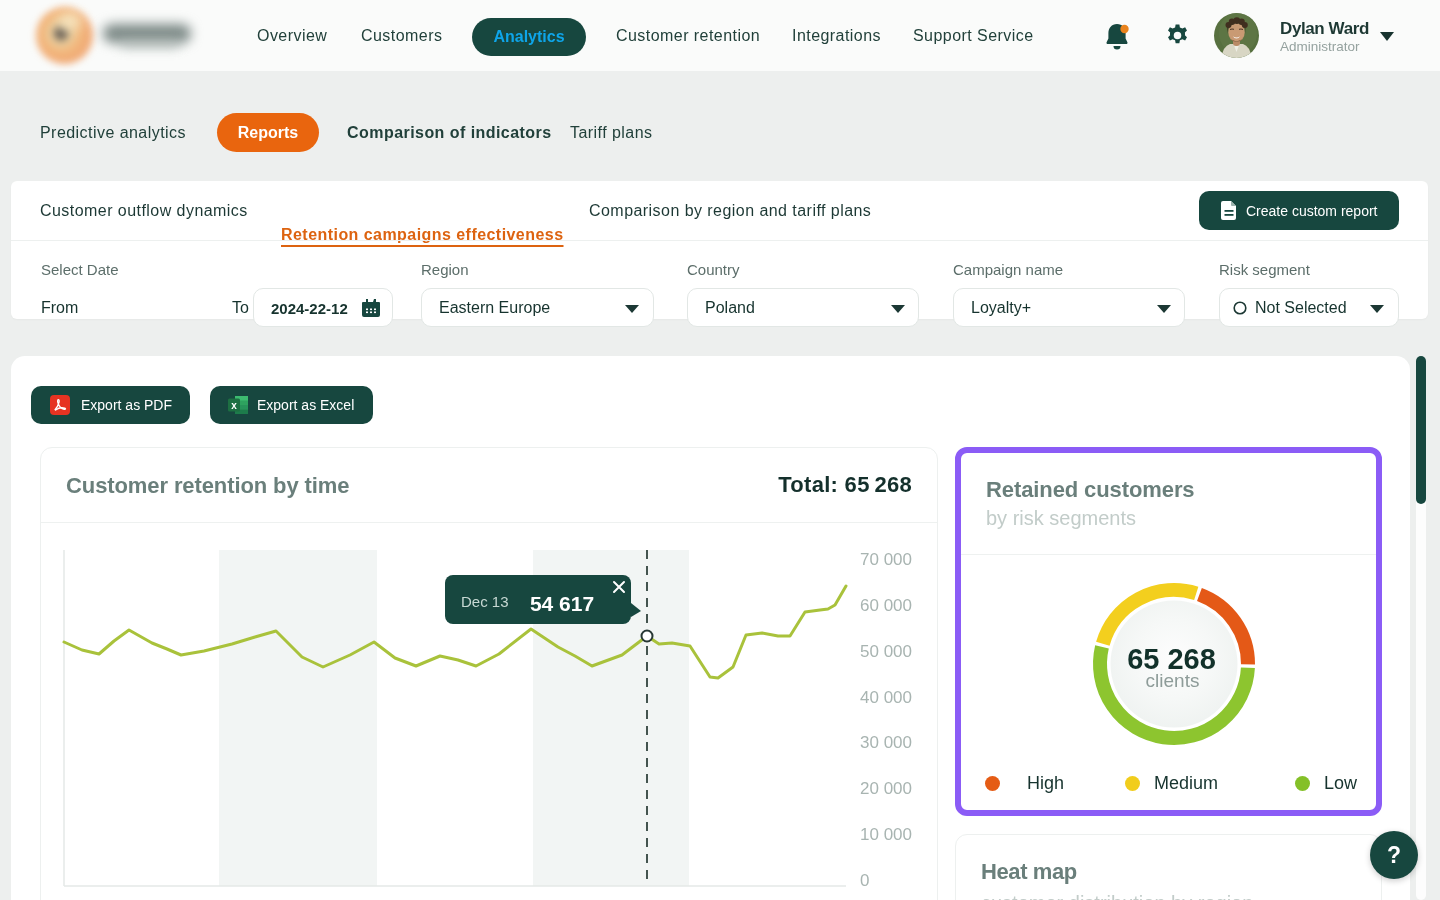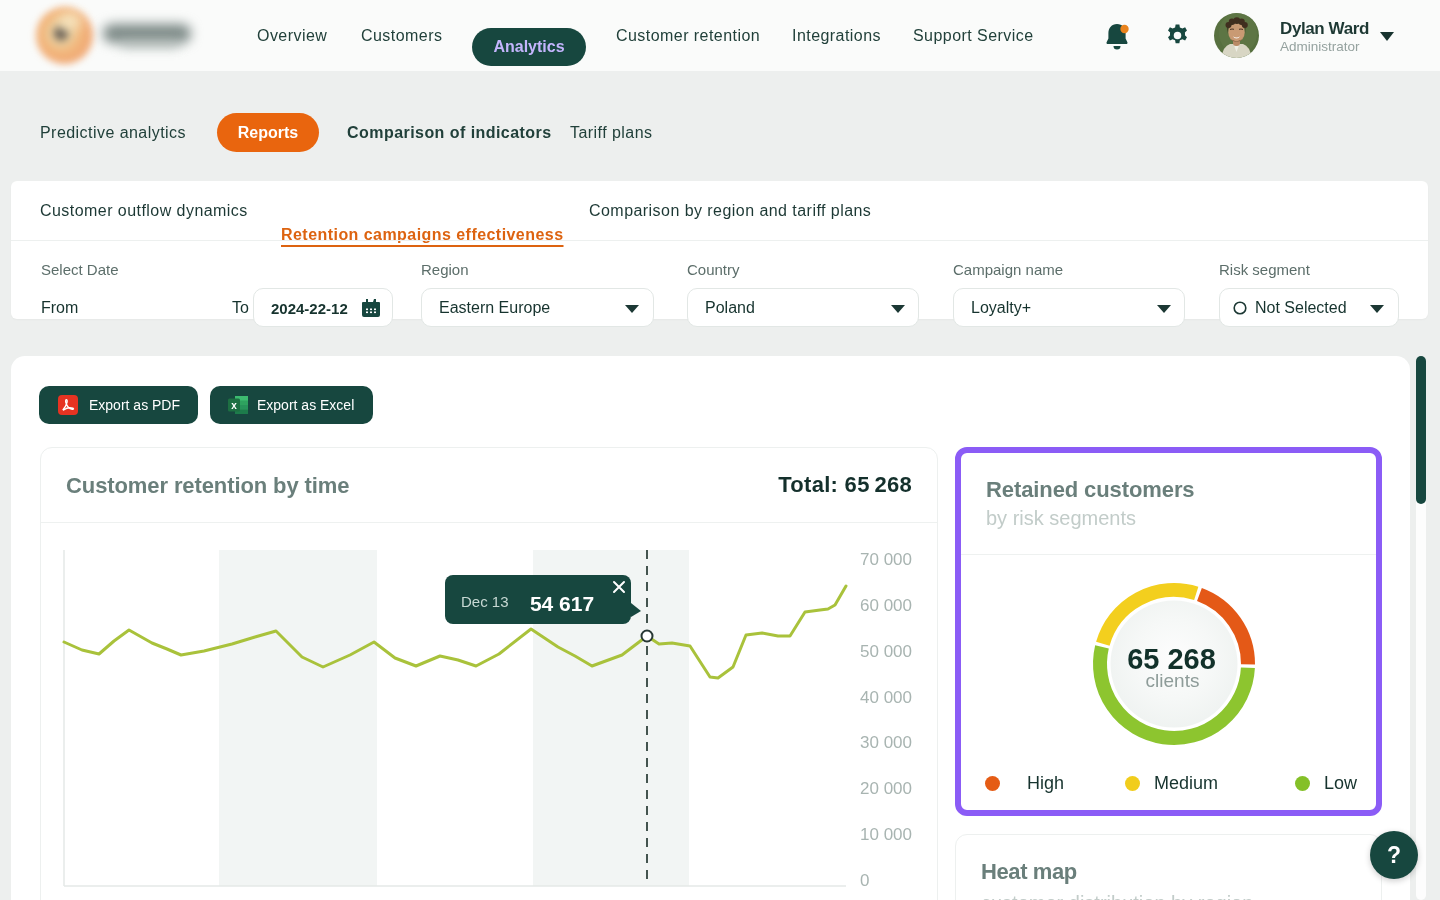--- a/index.html
+++ b/index.html
@@ -3,21 +3,21 @@
 <meta charset="utf-8">
 <style>
 * { margin:0; padding:0; box-sizing:border-box; }
 html,body { width:1440px; height:900px; overflow:hidden; }
 body { font-family:"Liberation Sans", sans-serif; background:#edefee; position:relative; color:#14302c; }
 .abs { position:absolute; }
 
 
 #header { position:absolute; left:0; top:0; width:1440px; height:71px; background:#fafbfa; }
 .navlink { position:absolute; top:0; height:71px; line-height:71px; font-size:16px; letter-spacing:0.45px; color:#21403a; }
-#navpill { position:absolute; left:472px; top:28px; width:114px; height:38px; background:#17473f; border-radius:19px; color:#c4b5fd; font-weight:bold; font-size:16px; text-align:center; line-height:38px; }
+#navpill { position:absolute; left:472px; top:18px; width:114px; height:38px; background:#17473f; border-radius:19px; color:#0ea5e9; font-weight:bold; font-size:16px; text-align:center; line-height:38px; }
 #logoblob { position:absolute; left:36px; top:7px; width:57px; height:57px; border-radius:50%;
   background:radial-gradient(circle at 44% 46%, #6b6156 0 10%, #ecd0a0 22%, #f2b77c 42%, #f0a875 68%, #f4c59c 88%, #f8ddc2 100%);
   filter:blur(3.5px); }
 #logoblob2 { position:absolute; left:58px; top:12px; width:24px; height:18px; border-radius:50%; background:#f6e7c3; filter:blur(6px); opacity:.9; }
 #logotext { position:absolute; left:103px; top:24px; width:88px; height:19px; border-radius:9px; background:#7d8a87; filter:blur(6px); }
 #logotext2 { position:absolute; left:120px; top:40px; width:60px; height:8px; border-radius:4px; background:#a9b3b0; filter:blur(6px); opacity:.7; }
 #uname { position:absolute; left:1280px; top:19px; font-size:17px; font-weight:bold; letter-spacing:-0.4px; color:#1d3833; }
 #urole { position:absolute; left:1280px; top:39px; font-size:13.5px; color:#95a29f; }
 
 
@@ -119,20 +119,29 @@
 
 <div class="tab2" style="left:40px;">Predictive analytics</div>
 <div id="reportspill">Reports</div>
 <div class="tab2" style="left:347px;font-weight:bold;">Comparison of indicators</div>
 <div class="tab2" style="left:570px;">Tariff plans</div>
 
 <div id="fcard">
   <div class="subtab" style="left:29px;">Customer outflow dynamics</div>
   <div class="subtab" id="subtab-active" style="left:270px;margin-top:24px;">Retention campaigns effectiveness</div>
   <div class="subtab" style="left:578px;">Comparison by region and tariff plans</div>
+  <div id="createbtn">
+    <svg class="abs" style="left:22px;top:10px;" width="16" height="19" viewBox="0 0 16 19">
+      <path d="M2 0 h8 l5 5 v12 a2 2 0 0 1 -2 2 h-11 a2 2 0 0 1 -2 -2 v-15 a2 2 0 0 1 2 -2 Z" fill="#fff"></path>
+      <path d="M10 0 l5 5 h-4 a1 1 0 0 1 -1 -1 Z" fill="#9db3ae"></path>
+      <rect x="3.5" y="9" width="9" height="1.8" fill="#17473f"></rect>
+      <rect x="3.5" y="13" width="9" height="1.8" fill="#17473f"></rect>
+    </svg>
+    <span>Create custom report</span>
+  </div>
   <div id="fdivider"></div>
 
   <div class="flabel" style="left:30px;">Select Date</div>
   <div class="flabel" style="left:410px;">Region</div>
   <div class="flabel" style="left:676px;">Country</div>
   <div class="flabel" style="left:942px;">Campaign name</div>
   <div class="flabel" style="left:1208px;">Risk segment</div>
 
   <div class="ftext" style="left:30px;">From</div>
   <div class="ftext" style="left:221px;">To</div>
@@ -166,21 +175,21 @@
   <div class="finput" style="left:1208px; width:180px;">
     <svg class="abs" style="left:13px;top:12px;" width="14" height="14" viewBox="0 0 14 14">
         <circle cx="7" cy="7" r="5.8" fill="none" stroke="#1c3834" stroke-width="1.6"></circle>
       </svg>
     <div class="fival" style="left:35px;">Not Selected</div>
     <div class="caret" style="left:150px;"></div>
   </div>
 </div>
 
 <div id="mcard">
-  <div class="exportbtn" style="left:28px; width:159px;">
+  <div class="exportbtn" style="left:20px; width:159px;">
     <svg class="abs" style="left:19px;top:9px;" width="20" height="20" viewBox="0 0 20 20">
       <rect width="20" height="20" rx="4" fill="#e63322"></rect>
       <path d="M5 14.6 C6.8 12.8 8.2 10.3 9 7.5 C9.4 6 9.2 4.7 8.5 4.6 C7.6 4.5 7.4 6.1 7.9 7.7 C9 11.2 11.3 13.7 14.2 14.3 C15.6 14.6 16 13.6 14.8 13.2 C12.2 12.4 8 13.3 5.6 15.1" fill="none" stroke="#fff" stroke-width="1.3" stroke-linecap="round"></path>
     </svg>
     <span class="abs" style="left:50px;top:11px;">Export as PDF</span>
   </div>
   <div class="exportbtn" style="left:199px; width:163px;">
     <svg class="abs" style="left:18px;top:9px;" width="21" height="20" viewBox="0 0 21 20">
       <rect x="7" y="1" width="13" height="18" rx="1.5" fill="#2ea25f"></rect>
       <rect x="7" y="1" width="13" height="4.5" fill="#3dbb70"></rect>

